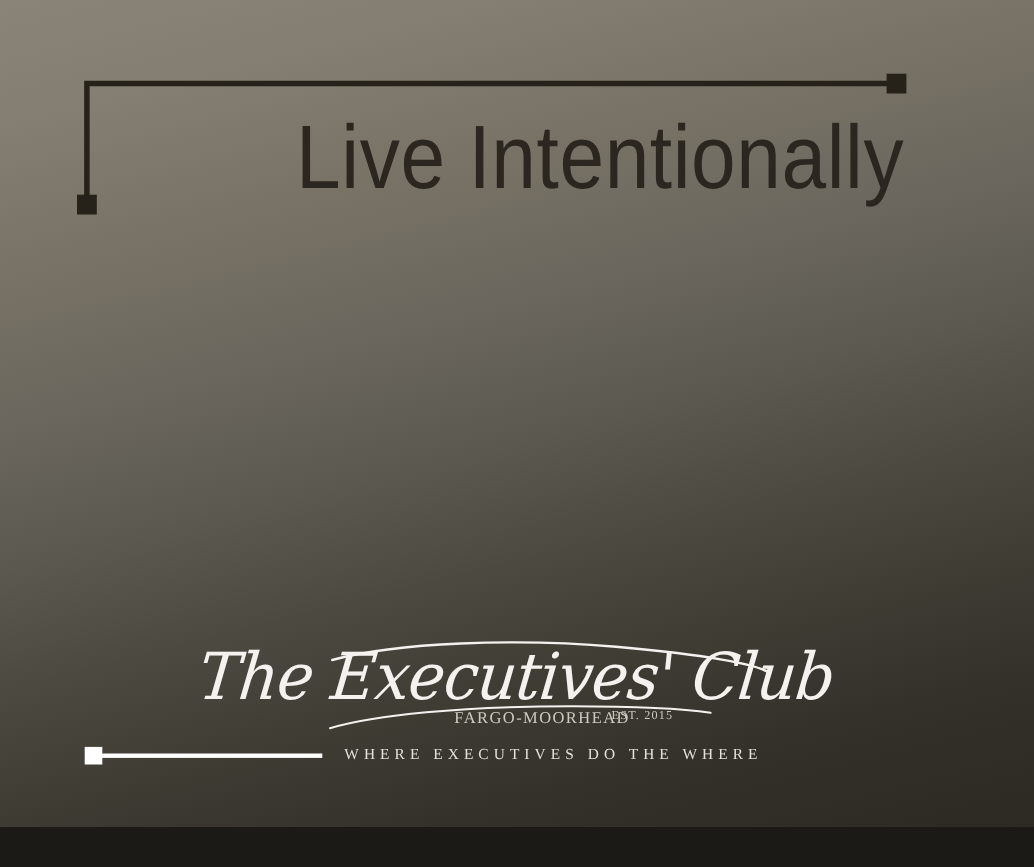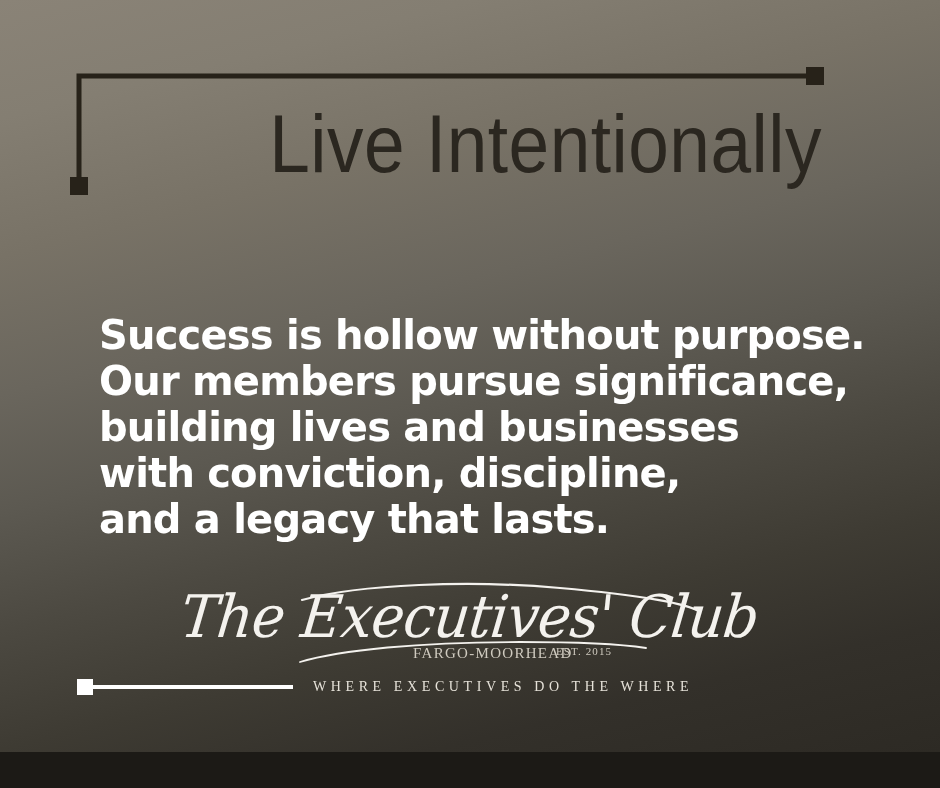--- a/index.html
+++ b/index.html
@@ -158,27 +158,20 @@
 <div id="canvas">
 
   <svg id="bracket-top" viewBox="0 0 940 788" xmlns="http://www.w3.org/2000/svg">
     <polyline points="79,180 79,76 815,76" fill="none" stroke="#272219" stroke-width="5"></polyline>
     <rect x="70" y="177" width="18" height="18" fill="#272219"></rect>
     <rect x="806" y="67" width="18" height="18" fill="#272219"></rect>
   </svg>
 
   <div id="headline">Live Intentionally</div>
 
-  <div id="body-copy">
-    <div class="line">Success is hollow without purpose.</div>
-    <div class="line">Our members pursue significance,</div>
-    <div class="line">building lives and businesses</div>
-    <div class="line">with conviction, discipline,</div>
-    <div class="line">and a legacy that lasts.</div>
-  </div>
 
   <div id="logo-lockup">
     <div id="logo-script-wrap">
       <span id="logo-script">The Executives' Club</span>
     </div>
     <svg id="logo-underline-flourish" viewBox="0 0 940 90" xmlns="http://www.w3.org/2000/svg">
       <path d="M302,18 C360,2 470,-2 560,6 C640,13 690,22 700,30" fill="none" stroke="#f4f2ee" stroke-width="2.2" stroke-linecap="round"></path>
       <path d="M300,80 C340,68 420,60 520,60 C580,60 620,62 646,66" fill="none" stroke="#f4f2ee" stroke-width="1.8" stroke-linecap="round"></path>
     </svg>
   </div>

